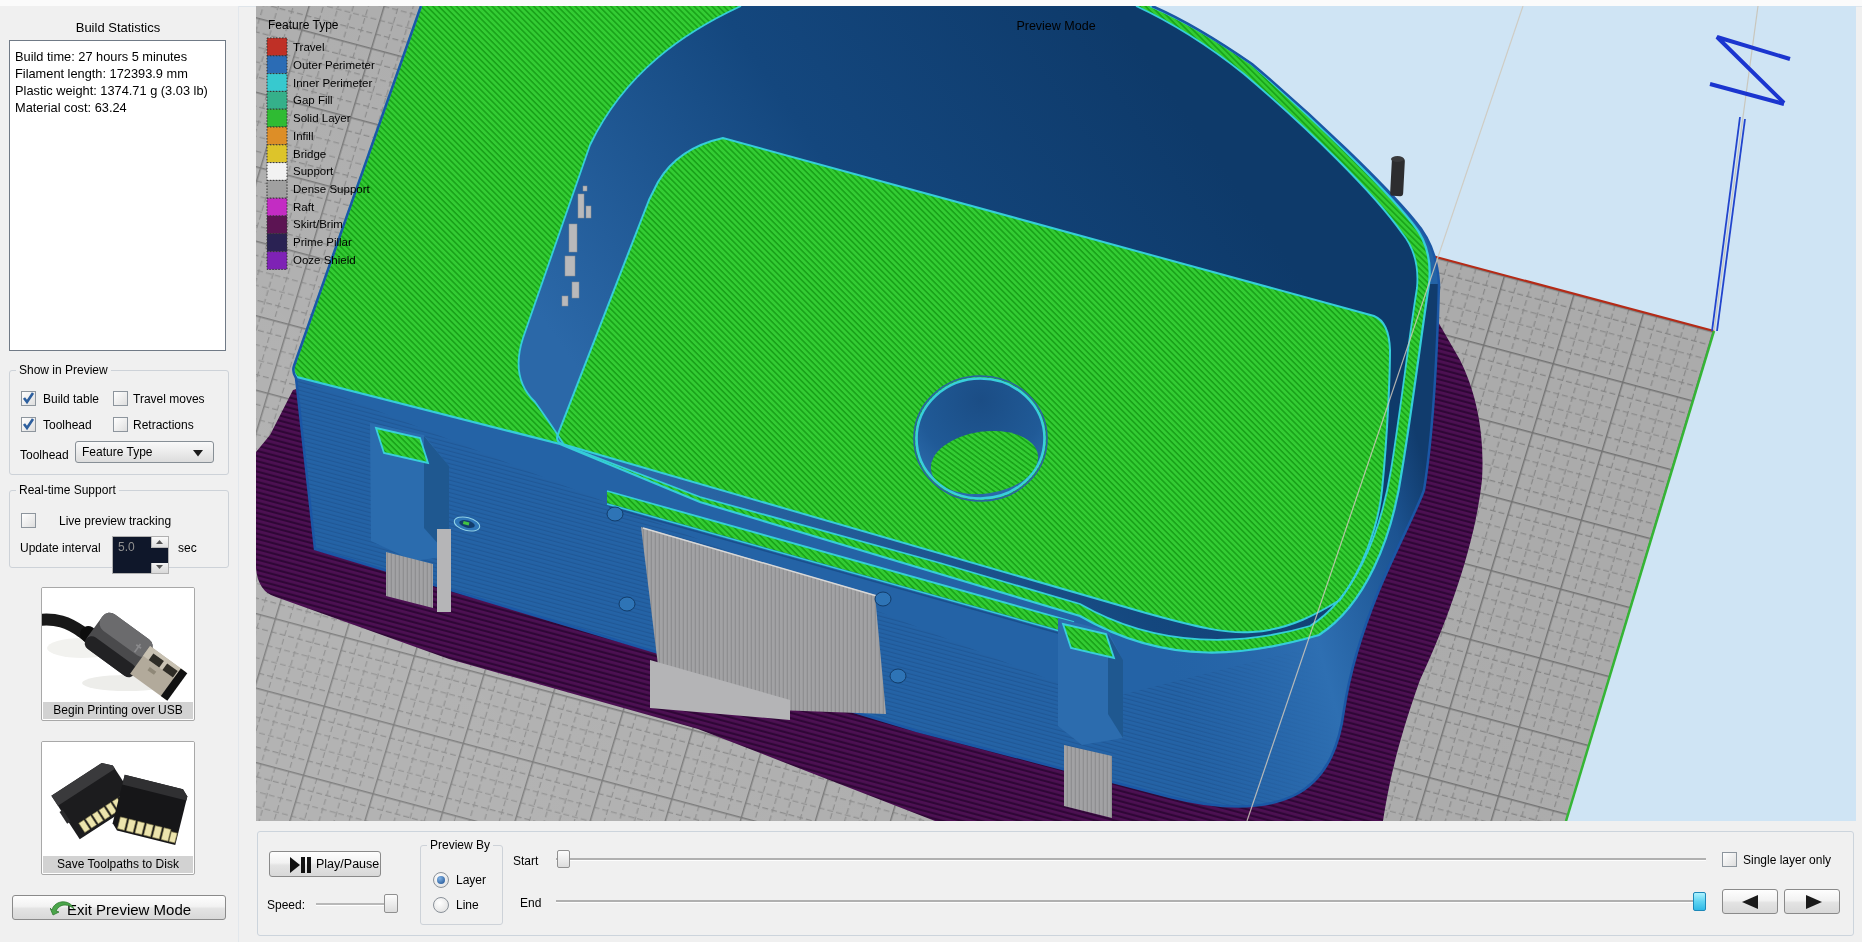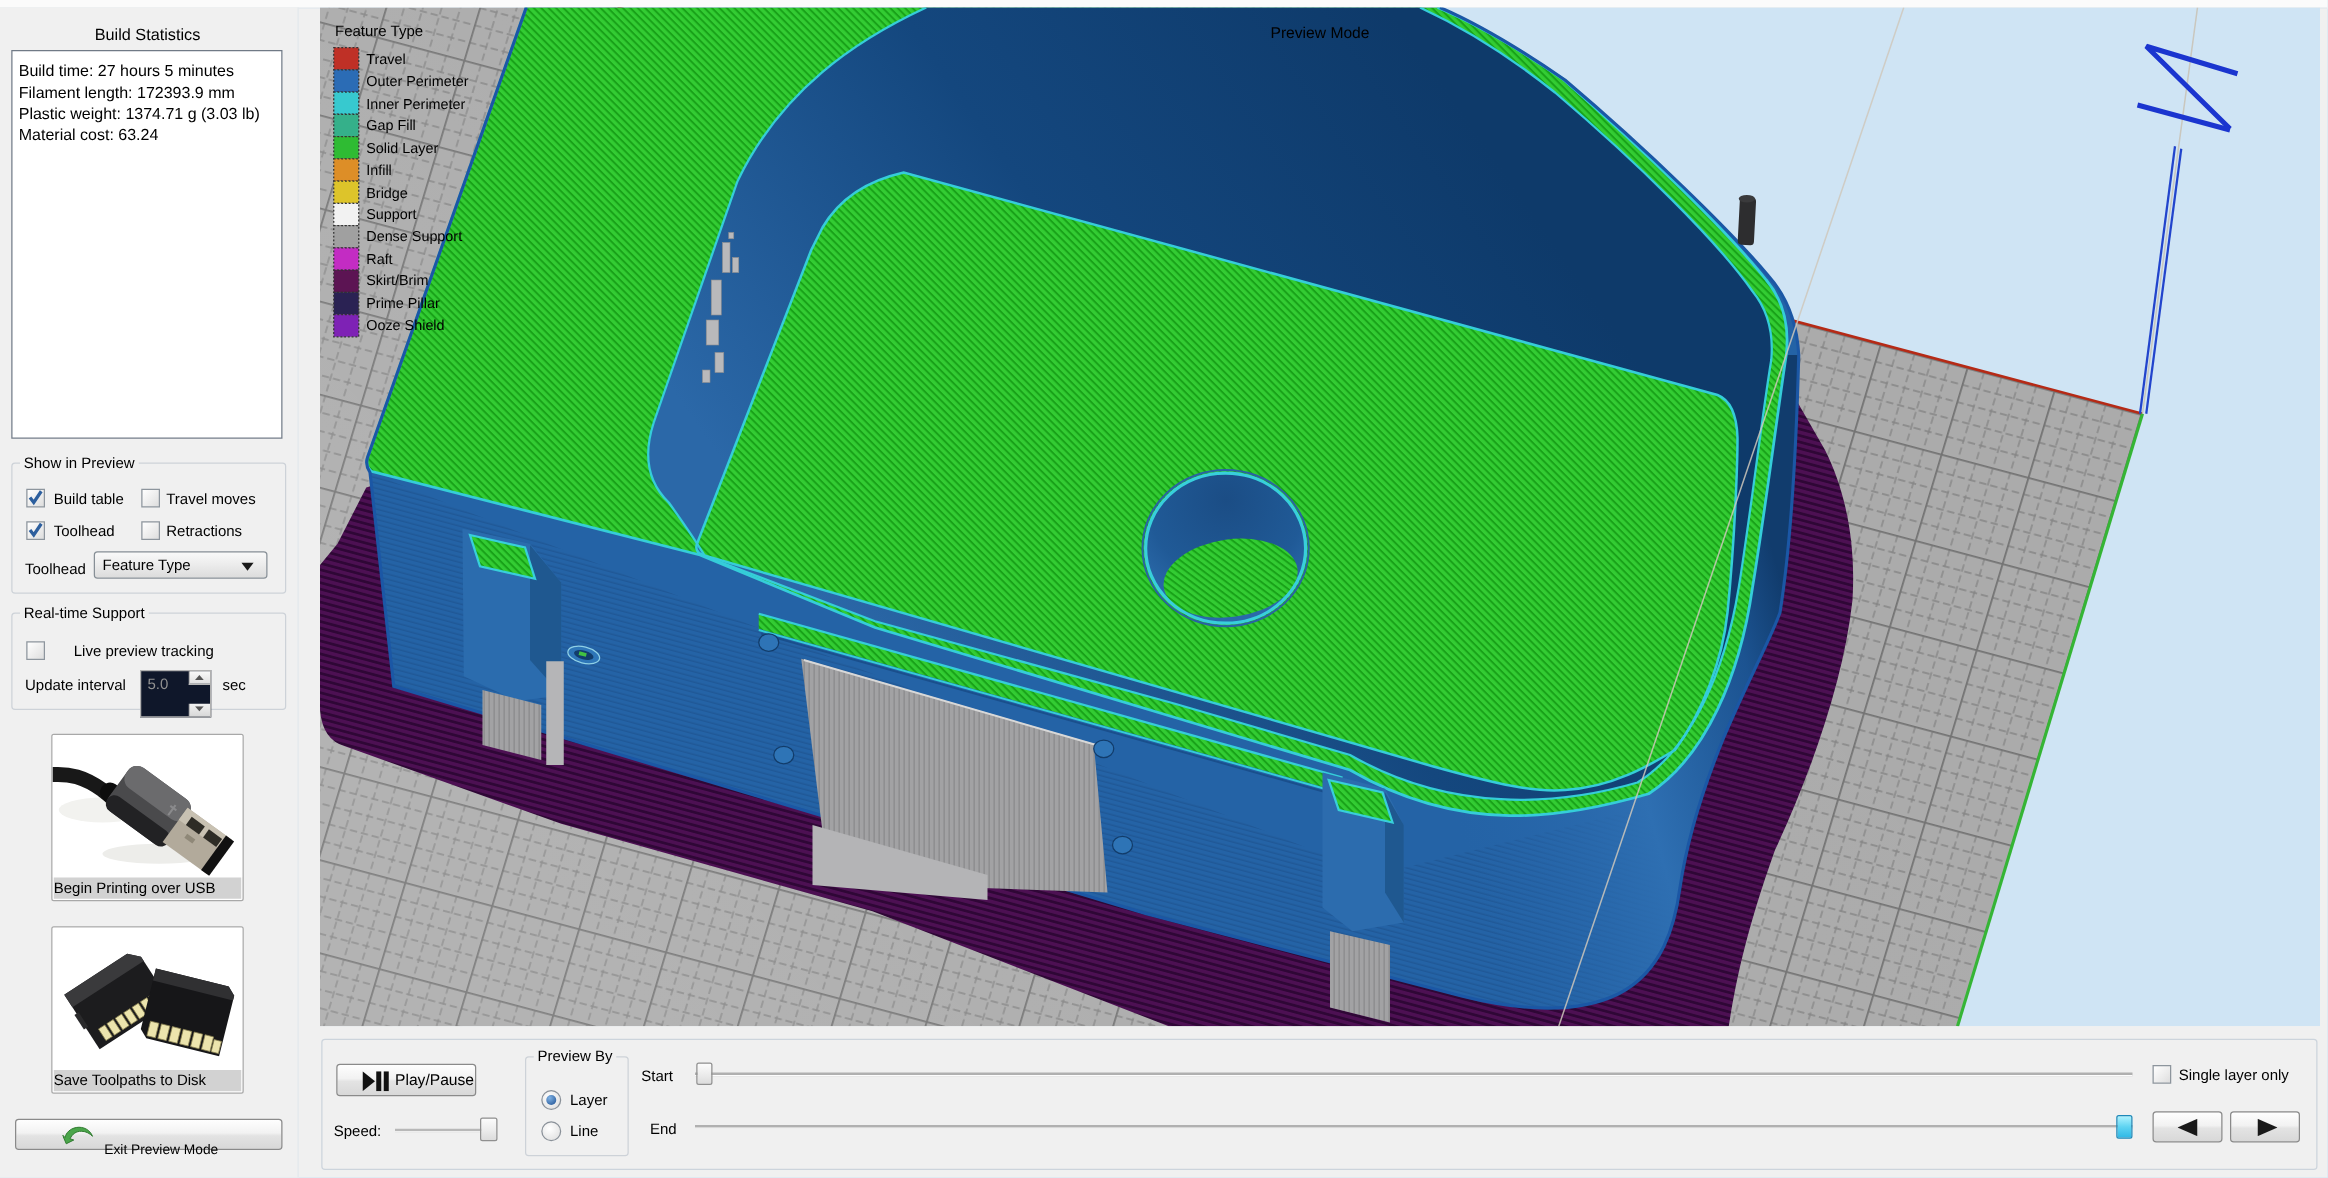--- a/index.html
+++ b/index.html
@@ -14,21 +14,21 @@
   .t12{font-size:12px;}
   
   .gbox{position:absolute;border:1px solid #cdd2d8;border-radius:3px;}
   .gtitle{position:absolute;background:#f0f0f0;padding:0 3px;font-size:12px;white-space:nowrap;}
   .cb{position:absolute;width:13px;height:13px;background:linear-gradient(135deg,#fff,#e8e8e8 70%,#ddd);
       border:1px solid #8d959d;}
   .btn{position:absolute;background:linear-gradient(#fefefe,#f2f2f2 45%,#e3e3e3 55%,#d8d8d8);
        border:1px solid #8a8a8a;border-radius:3px;box-sizing:border-box;}
   .imgbtn{position:absolute;background:#fff;border:1px solid #a8a8a8;border-radius:2px;box-sizing:border-box;overflow:hidden;}
   .cap{position:absolute;left:1px;right:1px;bottom:1px;height:17px;background:#d2d2d2;
-       text-align:left;font-size:12px;line-height:17px;}
+       text-align:center;font-size:12px;line-height:17px;}
 </style>
 </head>
 <body>
 <div class="abs" id="topstrip"></div>
 <div class="abs" id="leftpanel">
 
   <div class="abs" style="left:0;top:14px;width:236px;text-align:center;font-size:13px;">Build Statistics</div>
   <div class="abs" style="left:9px;top:34px;width:217px;height:311px;background:#fff;border:1px solid #707a86;box-sizing:border-box;">
     <div style="padding:7px 0 0 5px;font-size:12.8px;line-height:17px;letter-spacing:0px;">
       Build time: 27 hours 5 minutes<br>
@@ -135,21 +135,21 @@
         </g>
       </g>
     </svg>
     <div class="cap">Save Toolpaths to Disk</div>
   </div>
 
   <div class="btn" style="left:12px;top:889px;width:214px;height:25px;">
     <svg class="abs" style="left:37px;top:4px;" width="26" height="17" viewBox="0 0 26 17">
       <path d="M11 2 C6 3 3 6 2 10 L0 8 L3 15 L9 12 L6 11 C8 7 11 5 15 5 C19 5 22 7 24 9 C22 4 17 1 11 2 Z" fill="#4aa54a" stroke="#2f7a2f" stroke-width="0.8"></path>
     </svg>
-    <div style="text-align:center;font-size:11px;margin-top:18px;padding-left:20px;">Exit Preview Mode</div>
+    <div style="text-align:center;font-size:15px;margin-top:5px;padding-left:20px;">Exit Preview Mode</div>
   </div>
 </div>
 
 <svg class="abs" id="scene" viewBox="256 6 1600 815" width="1600" height="815">
   <defs>
     <pattern id="grid" width="72" height="72" patternUnits="userSpaceOnUse" patternTransform="matrix(0.9655,0.2575,-0.2874,0.9578,530.7,15.8)">
       <rect width="72" height="72" fill="#ababab"></rect>
       <g stroke="#858585" stroke-width="1.1">
         <line x1="14.4" y1="0" x2="14.4" y2="72" stroke-dasharray="6,3"></line>
         <line x1="28.8" y1="0" x2="28.8" y2="72" stroke-dasharray="6,3"></line>

